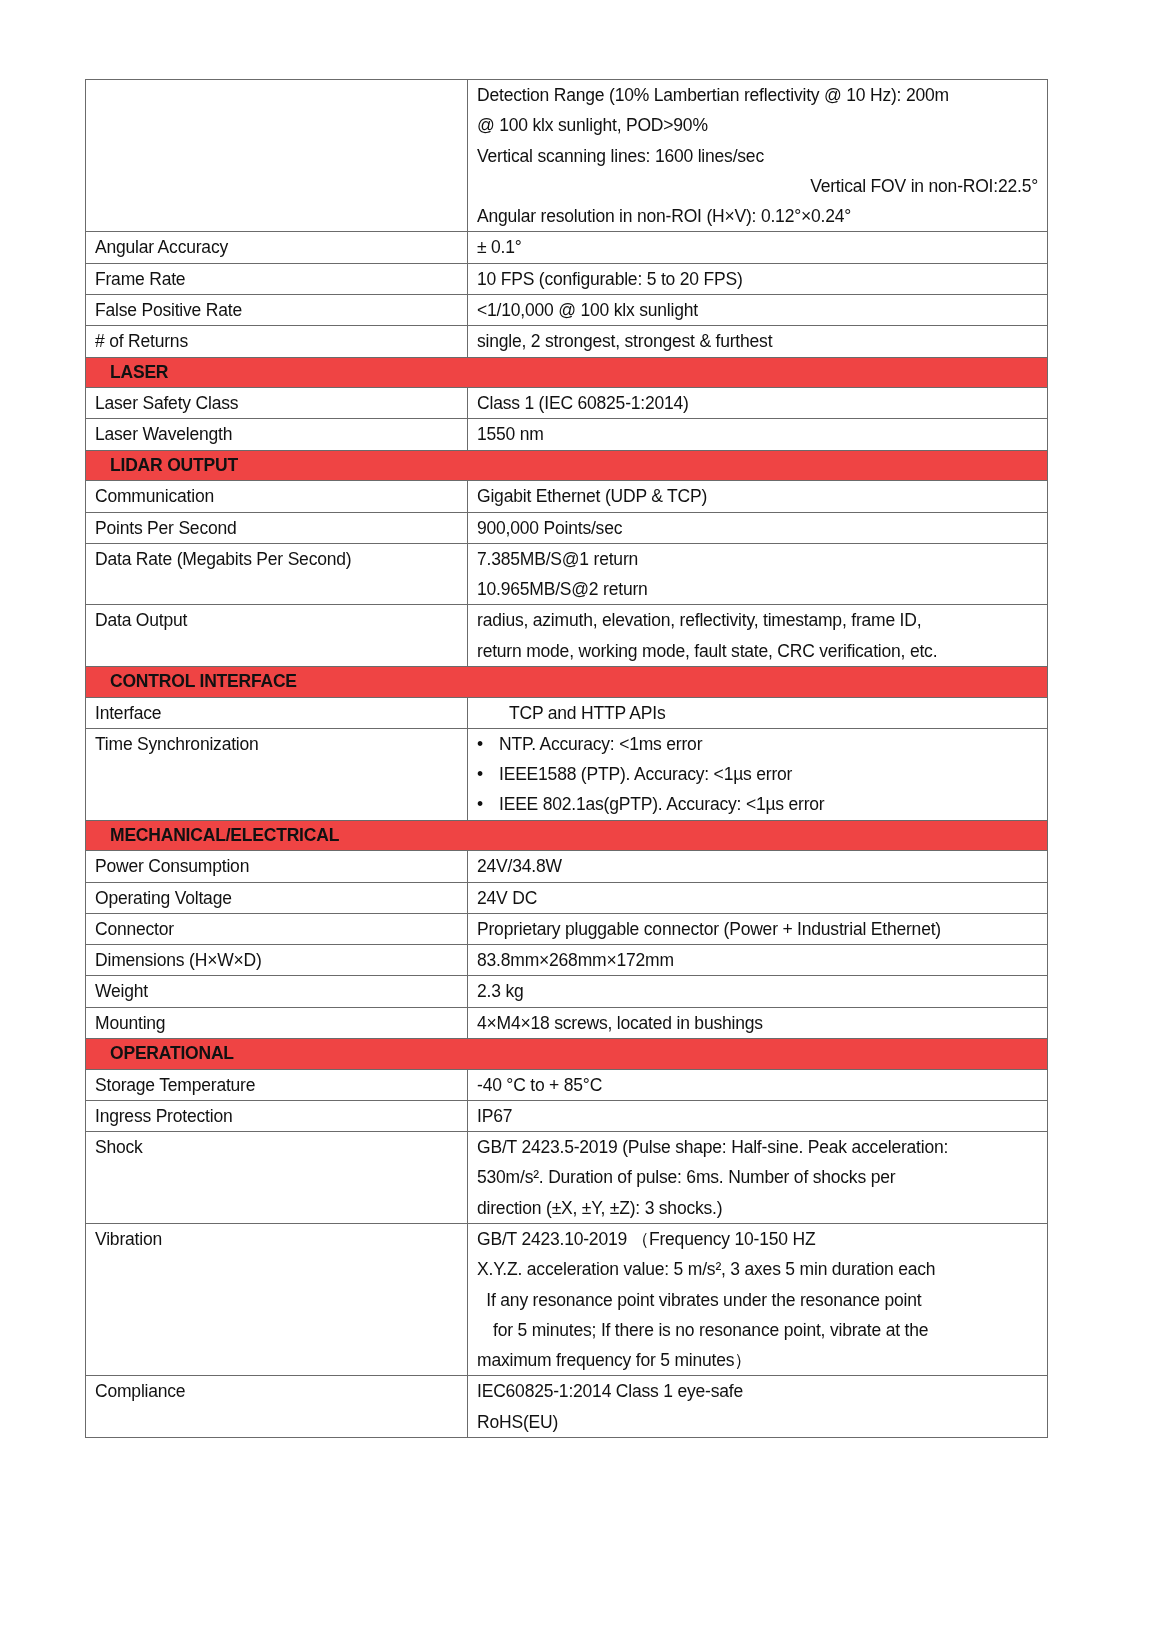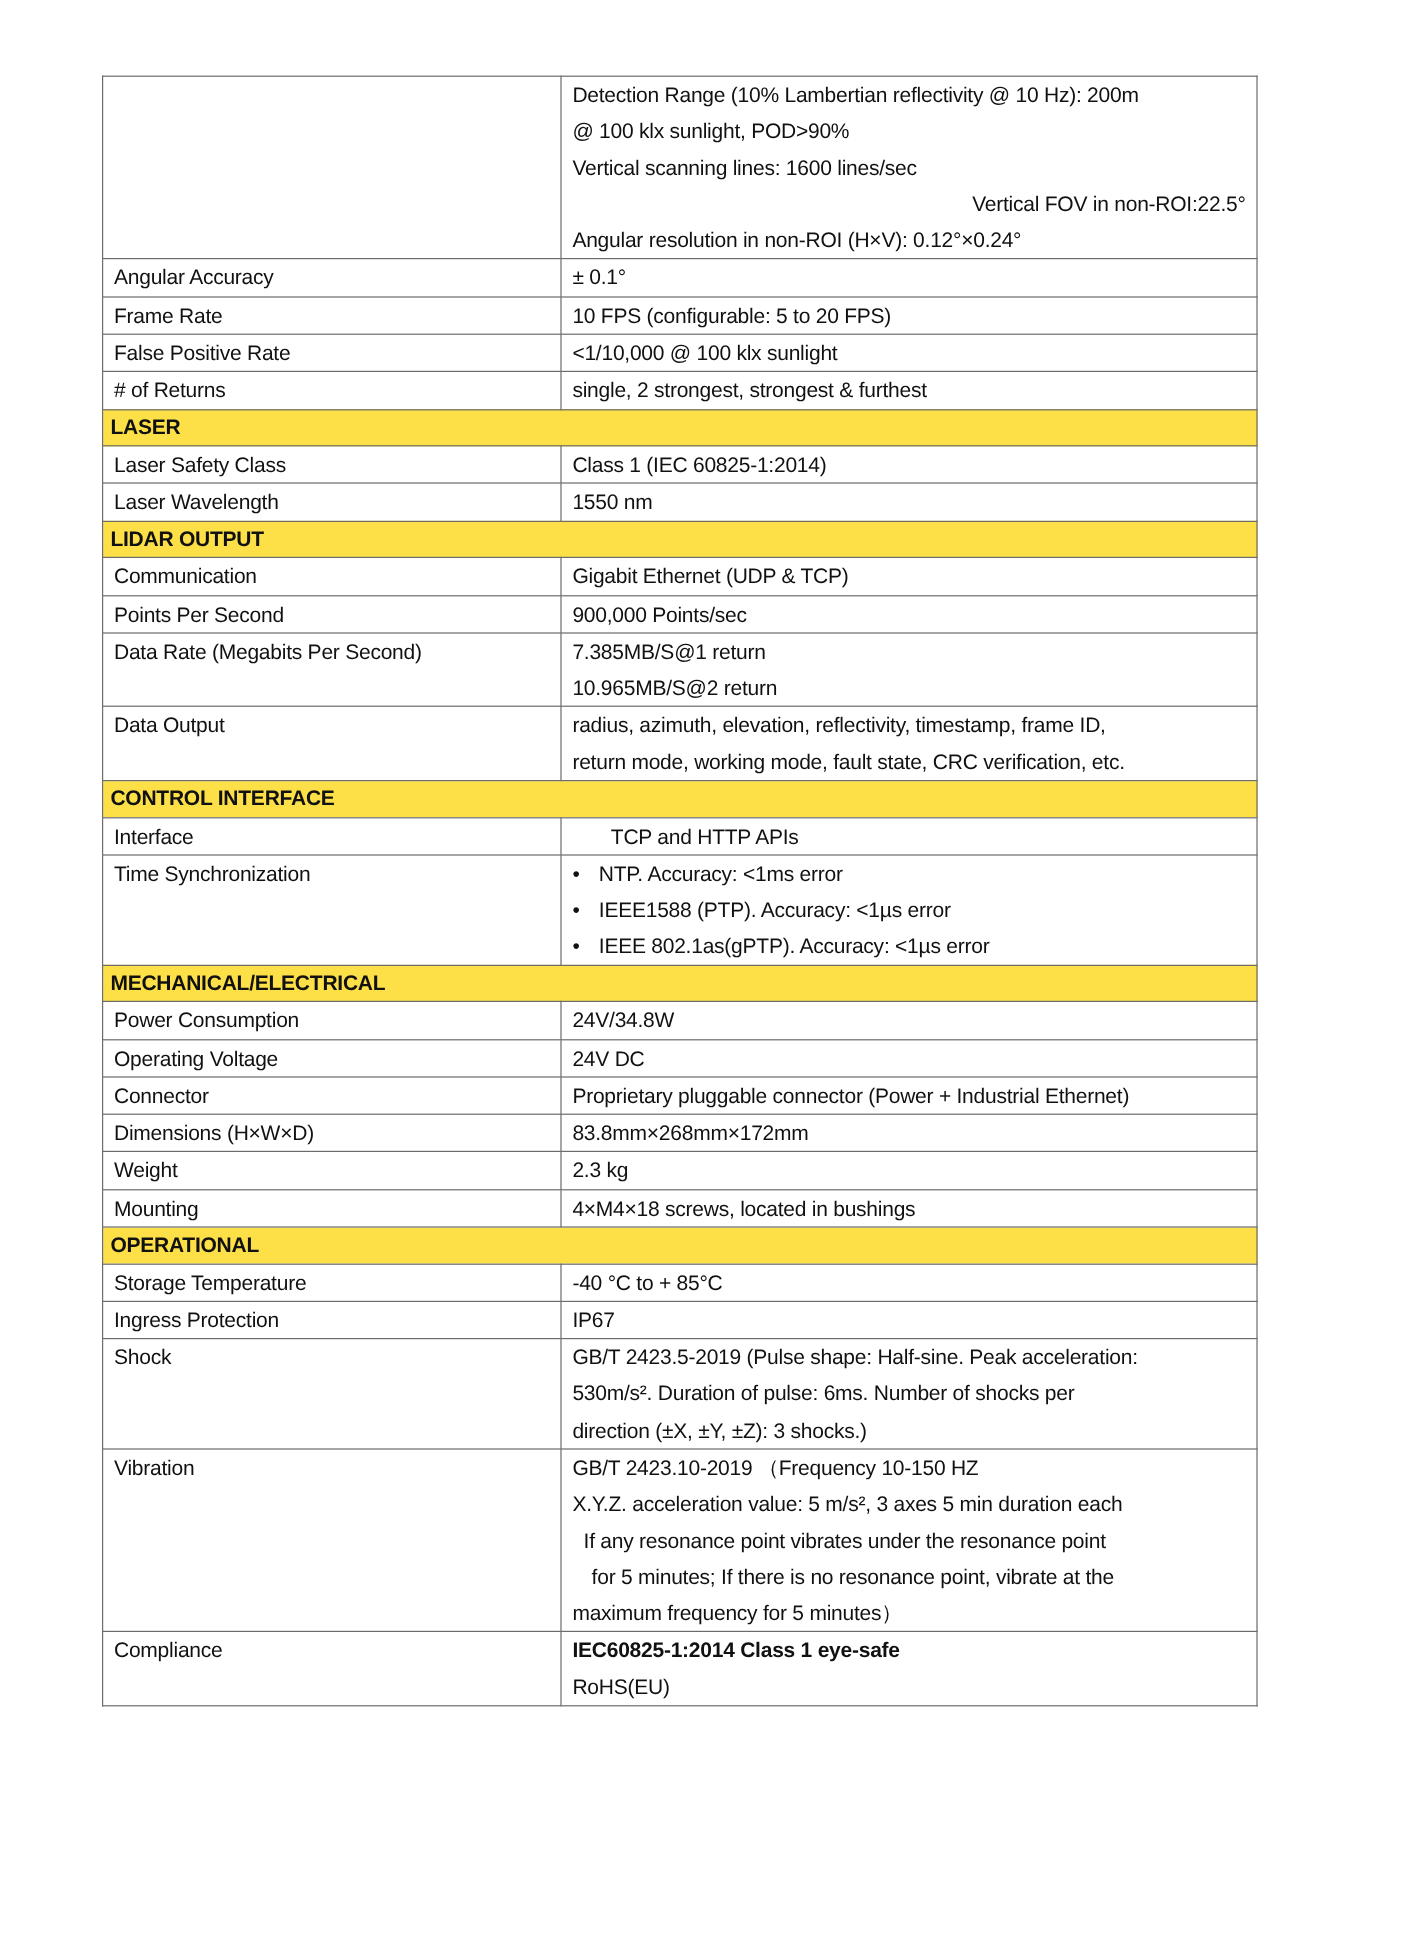--- a/index.html
+++ b/index.html
@@ -1,34 +1,34 @@
 <!DOCTYPE html>
 <html><head>
 <meta charset="utf-8">
 <style>
   html, body { margin: 0; padding: 0; background: #ffffff; }
   body { width: 1176px; height: 1626px; position: relative; overflow: hidden; }
   .page {
-    position: absolute; left: 85px; top: 63px; width: 962px;
+    position: absolute; left: 85px; top: 79px; width: 962px;
     font-family: "Liberation Sans", "DejaVu Sans", sans-serif;
     color: #111111;
   }
   table.spec {
     width: 962px; border-collapse: collapse; table-layout: fixed;
     font-size: 17.5px; letter-spacing: -0.2px;
   }
   table.spec td {
     border: 1.5px solid #6b6b6b;
     padding: 0 9px; vertical-align: top;
     line-height: 30.3px;
   }
   table.spec col.c1 { width: 382px; }
   table.spec col.c2 { width: 580px; }
   tr.section td {
-    background: #fde047; font-weight: bold; padding-left: 6px;
+    background: #ef4444; font-weight: bold; padding-left: 24px;
     line-height: 29.5px;
   }
   .line { display: block; white-space: nowrap; }
   .bullet { display: block; white-space: nowrap; padding-left: 0; }
   .bullet .dot { display: inline-block; width: 22px; text-align: left; }
 </style>
 </head>
 <body>
 
 <div class="page">
@@ -249,19 +249,19 @@
             <span class="line" style="white-space: pre;">  If any resonance point vibrates under the resonance point</span>
             <span class="line" style="white-space: pre; margin-left: 16px;">for 5 minutes; If there is no resonance point, vibrate at the</span>
             <span class="line" style="white-space: pre;">maximum frequency for 5 minutes）</span>
           </td>
         </tr>
         <tr>
           <td>
             <span class="line">Compliance</span>
           </td>
           <td>
-            <span class="line" style="white-space: pre; font-weight: bold;">IEC60825-1:2014 Class 1 eye-safe</span>
+            <span class="line" style="white-space: pre;">IEC60825-1:2014 Class 1 eye-safe</span>
             <span class="line" style="white-space: pre;">RoHS(EU)</span>
           </td>
         </tr>
       </tbody>
   </table>
 </div>
 
 </body></html>

